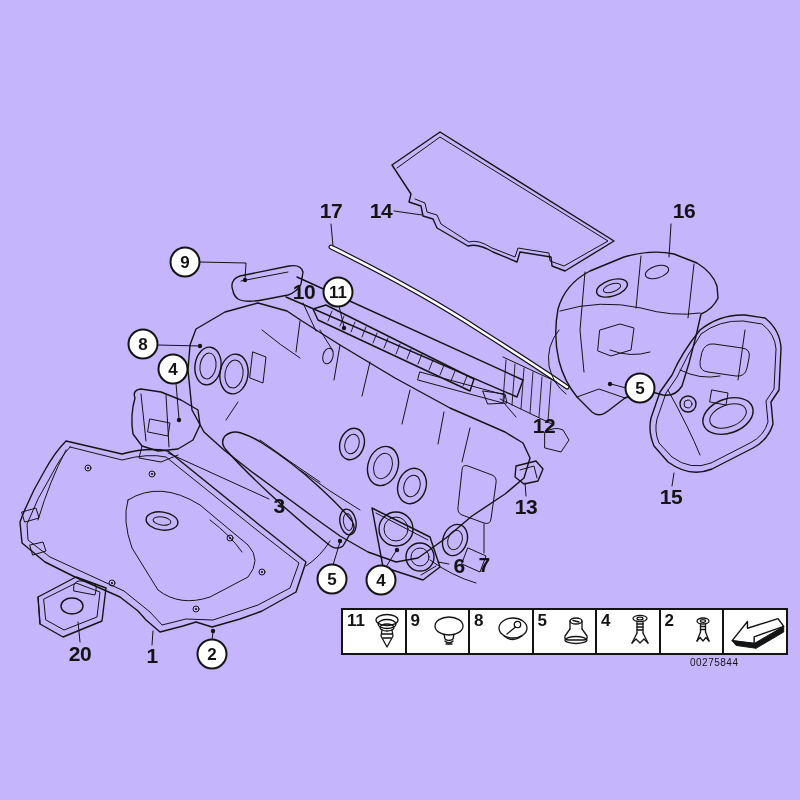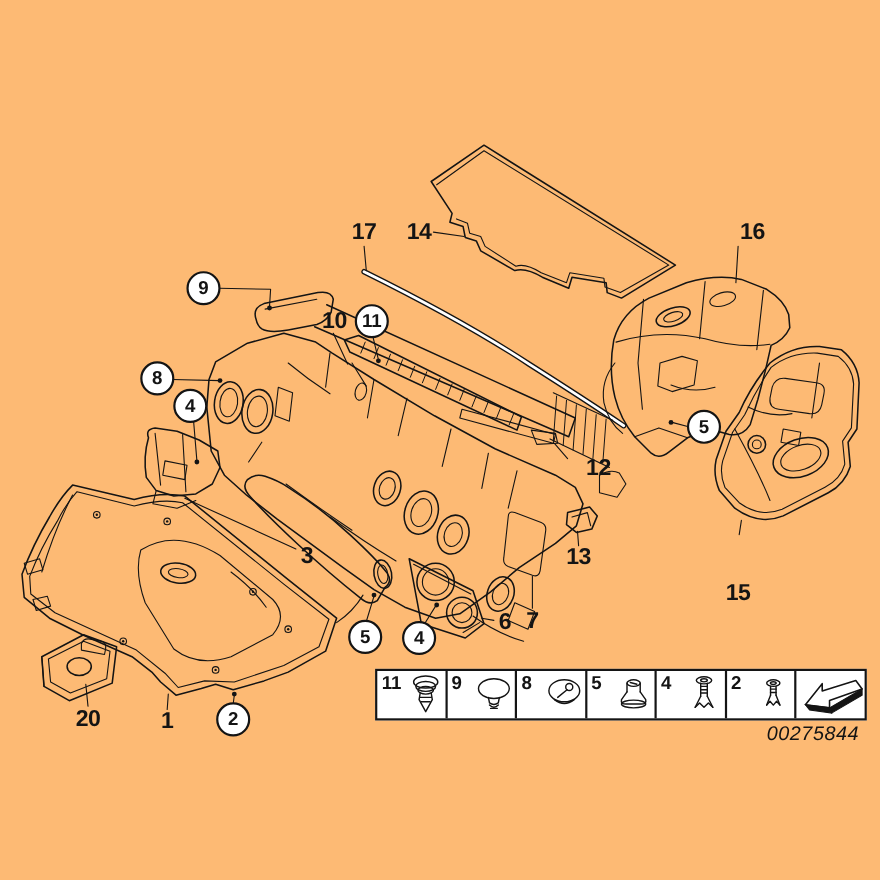--- a/index.html
+++ b/index.html
@@ -1,16 +1,16 @@
 <!DOCTYPE html>
 <html><head>
 <meta charset="utf-8">
 <style>
   html,body{margin:0;padding:0;background:#fff;}
-  .stage{position:relative;width:800px;height:800px;background:#fdba74;overflow:hidden;
+  .stage{position:relative;width:800px;height:800px;background:#c4b5fd;overflow:hidden;
          font-family:"Liberation Sans",sans-serif;color:#141414;}
   .art{position:absolute;left:0;top:0;}
   .art path,.art line,.art ellipse,.art circle{fill:none;stroke:#141414;stroke-width:1.4;
        stroke-linejoin:round;stroke-linecap:round;}
   .art .thin{stroke-width:1;}
   .art .hatch{stroke-width:0.9;}
   .art .dot{fill:#141414;stroke:none;}
   .art .wide{stroke-width:5;}
   .art .gap{stroke:#fff;stroke-width:2.6;}
   .callout{position:absolute;transform:translate(-50%,-50%);font-weight:bold;z-index:5;}
@@ -19,22 +19,22 @@
         display:flex;align-items:center;justify-content:center;font-size:17px;}
   .legend{position:absolute;left:341px;top:608px;width:447px;height:47px;
           display:flex;border:2px solid #141414;box-sizing:border-box;background:#fff;}
   .cell{position:relative;flex:0 0 63.5px;border-right:2px solid #141414;box-sizing:border-box;}
   .cell:last-child{border-right:none;flex:1 1 auto;}
   .cellnum{position:absolute;left:4px;top:1px;font-size:17px;font-weight:bold;}
   .fico{position:absolute;right:1px;top:2px;}
   .fico path,.fico ellipse,.fico circle{fill:none;stroke:#141414;stroke-width:1.3;
         stroke-linejoin:round;stroke-linecap:round;}
   .aico{position:absolute;left:2px;top:2px;}
-  .code{position:absolute;left:690px;top:657px;width:98px;text-align:center;
-        font-size:18px;letter-spacing:0.5px;font-style:italic;}
+  .code{position:absolute;left:690px;top:657px;width:98px;text-align:left;
+        font-size:10px;letter-spacing:0.5px;}
 </style>
 </head>
 <body>
 
 <div class="stage">
 
   <svg class="art" width="800" height="800" viewBox="0 0 800 800">
 
     <g>
       <path d="M392,165 L440,132 L614,241 L565,271 L552,266 L551,257 L520,252 L517,262 L493,252 Q478,243 468,246 L437,228 L433,219 L423,216 L421,206 L409,202 L411,194 Z"></path>
@@ -199,21 +199,21 @@
   <div class="callout plain" style="left: 331px; top: 211px;">17</div>
   <div class="callout plain" style="left: 381px; top: 211px;">14</div>
   <div class="callout plain" style="left: 672px; top: 211px; margin-left: 12px;">16</div>
   <div class="callout circ" style="left: 185px; top: 262px;">9</div>
   <div class="callout plain" style="left: 304px; top: 292px;">10</div>
   <div class="callout circ" style="left: 338px; top: 292px;">11</div>
   <div class="callout circ" style="left: 143px; top: 344px;">8</div>
   <div class="callout circ" style="left: 173px; top: 369px;">4</div>
   <div class="callout circ" style="left: 640px; top: 388px;">5</div>
   <div class="callout plain" style="left: 544px; top: 426px;">12</div>
-  <div class="callout plain" style="left: 671px; top: 497px; margin-top: 42px;">15</div>
+  <div class="callout plain" style="left: 671px; top: 497px;">15</div>
   <div class="callout plain" style="left: 526px; top: 507px;">13</div>
   <div class="callout plain" style="left: 279px; top: 506px;">3</div>
   <div class="callout circ" style="left: 332px; top: 579px;">5</div>
   <div class="callout circ" style="left: 381px; top: 580px;">4</div>
   <div class="callout plain" style="left: 459px; top: 566px;">6</div>
   <div class="callout plain" style="left: 484px; top: 565px;">7</div>
   <div class="callout plain" style="left: 80px; top: 654px;">20</div>
   <div class="callout plain" style="left: 152px; top: 656px;">1</div>
   <div class="callout circ" style="left: 212px; top: 654px;">2</div>
 

